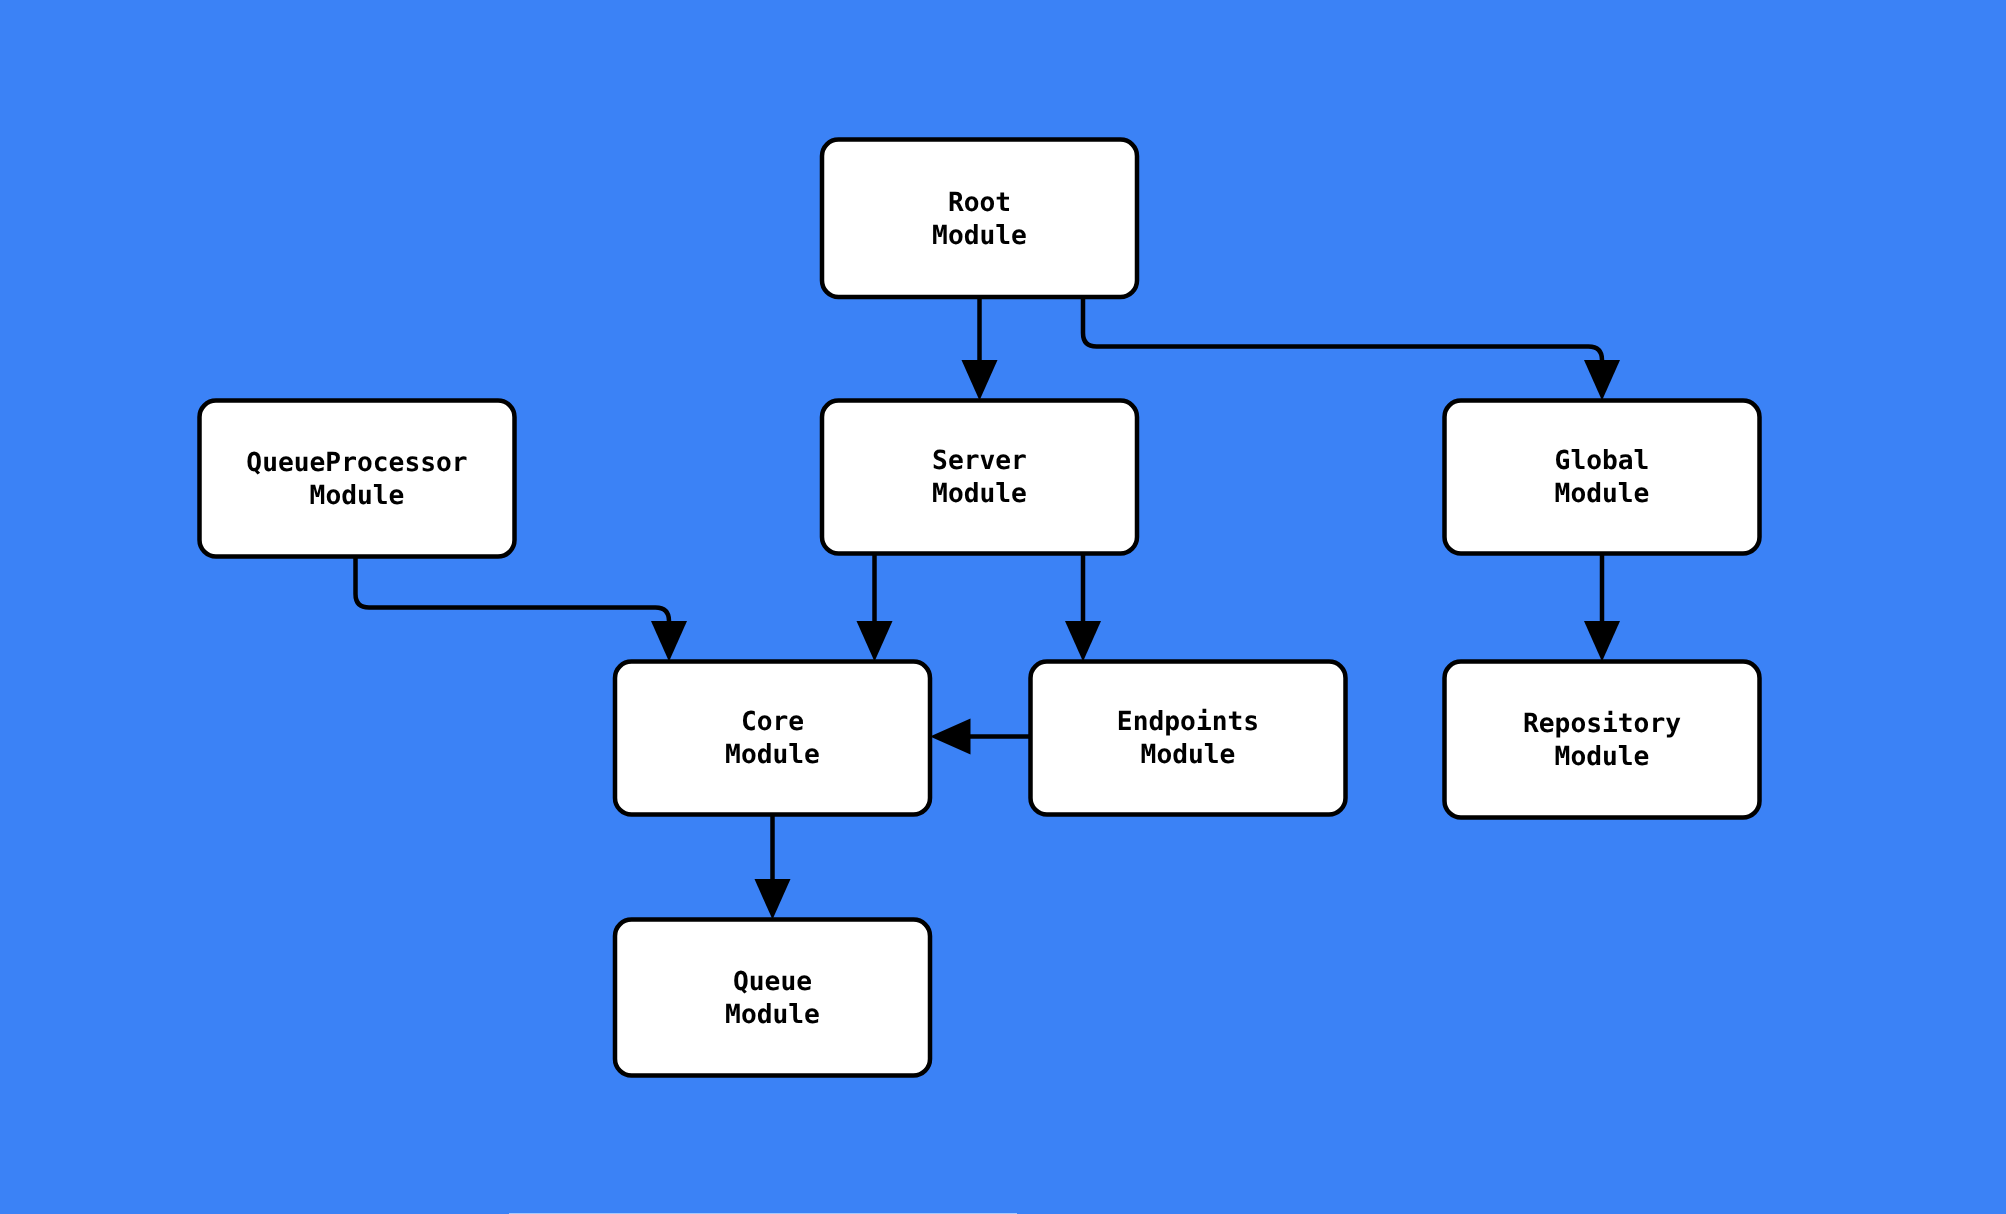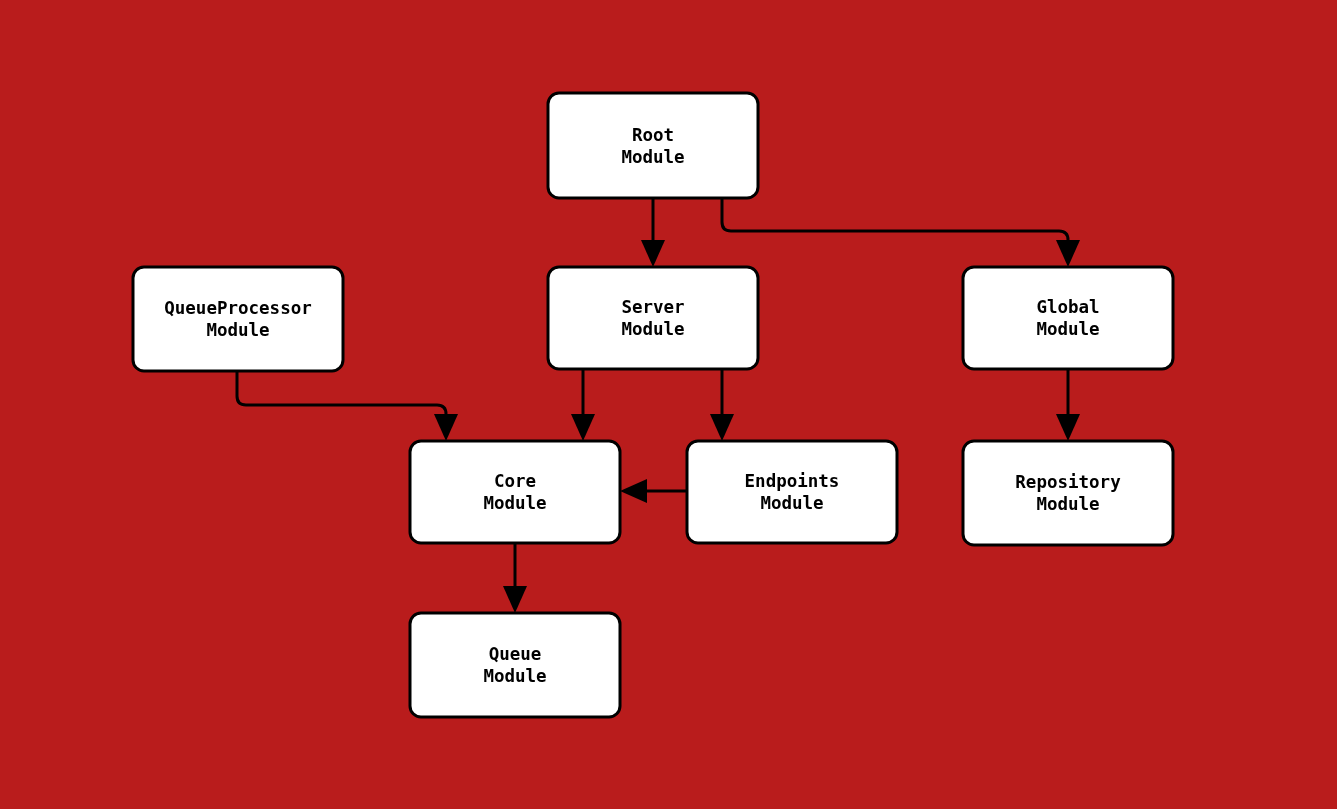--- a/index.html
+++ b/index.html
@@ -10,21 +10,21 @@
   body {
     width: 1337px;
     height: 809px;
     overflow: hidden;
     font-family: "DejaVu Sans Mono", "Liberation Mono", monospace;
   }
   #diagram-root {
     position: relative;
     width: 1337px;
     height: 809px;
-    background: #b91c1c;
+    background: #3b82f6;
   }
   svg#diagram-svg {
     position: absolute;
     top: 0;
     left: 0;
     width: 1337px;
     height: 809px;
     display: block;
   }
   .node-rect {

